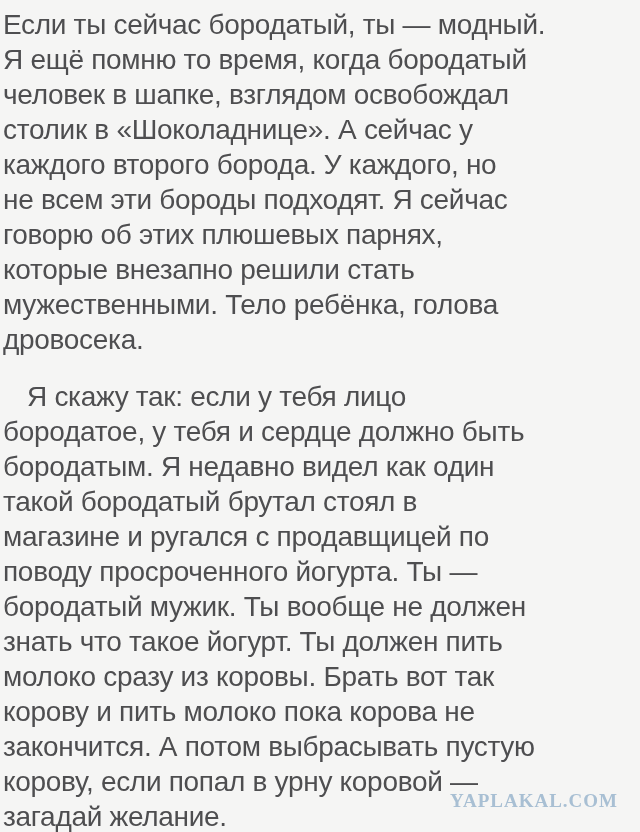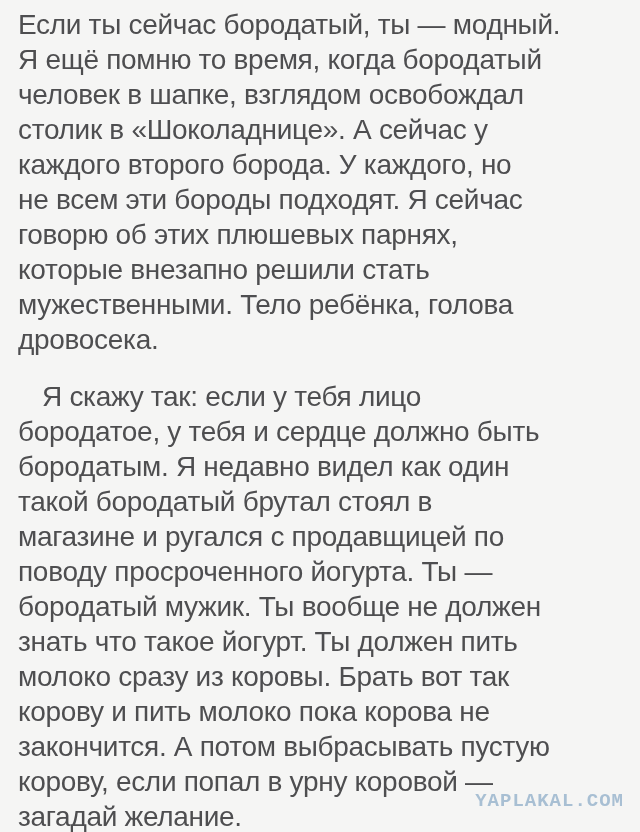--- a/index.html
+++ b/index.html
@@ -11,43 +11,43 @@
     height: 832px;
     background: #f5f5f4;
     overflow: hidden;
     position: relative;
     font-family: "Liberation Sans", "DejaVu Sans", sans-serif;
   }
   .page {
     position: relative;
     width: 640px;
     height: 832px;
-    padding: 7px 6px 0 18px;
+    padding: 7px 6px 0 3px;
     box-sizing: border-box;
   }
   .para {
     margin: 0;
     color: #4e4e50;
     font-size: 28px;
     line-height: 35px;
     letter-spacing: -0.3px;
     white-space: pre-line;   
     text-align: left;
   }
   .para + .para {
     margin-top: 22px;
   }
   .para.indented {
     text-indent: 24px;
   }
   .watermark {
     position: absolute;
     top: 790px;
-    right: 16px;
-    font-family: Liberation Mono, monospace;
+    right: 22px;
+    font-family: Liberation Serif, serif;
     font-weight: 700;
     font-size: 19px;
     letter-spacing: 1px;
     color: #a8bfd3;
     user-select: none;
   }
 </style>
 </head>
 <body>
 

